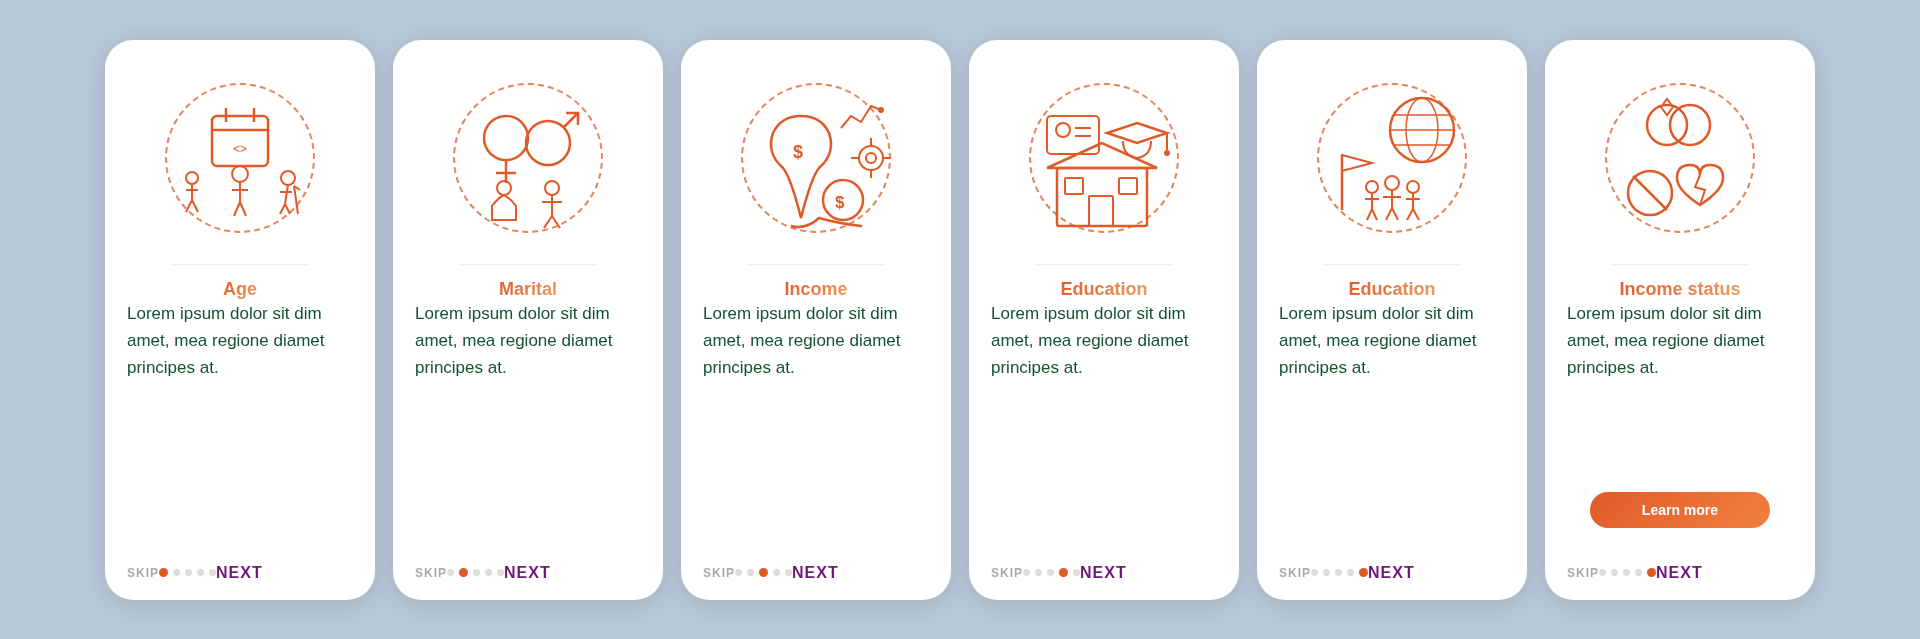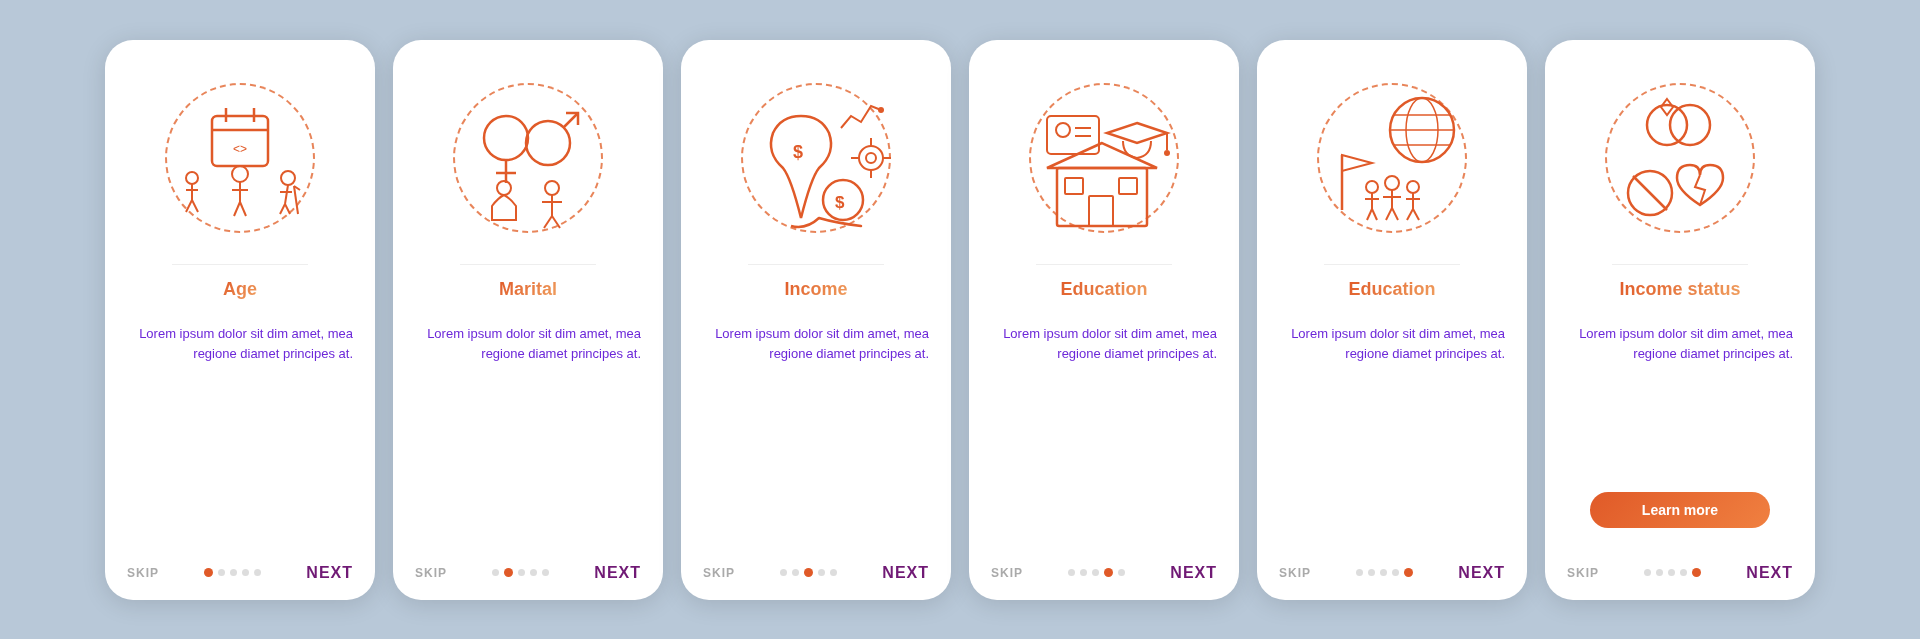--- a/index.html
+++ b/index.html
@@ -51,51 +51,50 @@
       transform: translate(-50%, -50%);
     }
     .icon-svg {
       position: relative;
       z-index: 2;
     }
     .card-title {
       font-size: 18px;
       font-weight: 700;
       color: #e05a28;
-      margin-bottom: 24px;
+      margin-bottom: 0;
       text-align: center;
       background: linear-gradient(135deg, #e05a28, #f0a060);
       -webkit-background-clip: text;
       -webkit-text-fill-color: transparent;
       background-clip: text;
     }
     .card-body {
-      font-size: 13px;
-      color: #6d28d9;
-      text-align: right;
+      font-size: 17px;
+      color: #14532d;
+      text-align: left;
       line-height: 1.6;
       margin-bottom: 18px;
       flex: 1;
     }
     .learn-more-btn {
       background: linear-gradient(135deg, #e05a28, #f08040);
       color: white;
       border: none;
       border-radius: 22px;
       padding: 10px 34px;
       font-size: 14px;
       font-weight: 600;
       cursor: pointer;
       margin-bottom: 28px;
       width: 80%;
     }
     .card-footer {
       display: flex;
       align-items: center;
-      justify-content: space-between;
       width: 100%;
       margin-top: auto;
       padding-top: 8px;
     }
     .footer-skip {
       font-size: 12px;
       color: #aaa;
       font-weight: 600;
       letter-spacing: 1px;
     }

